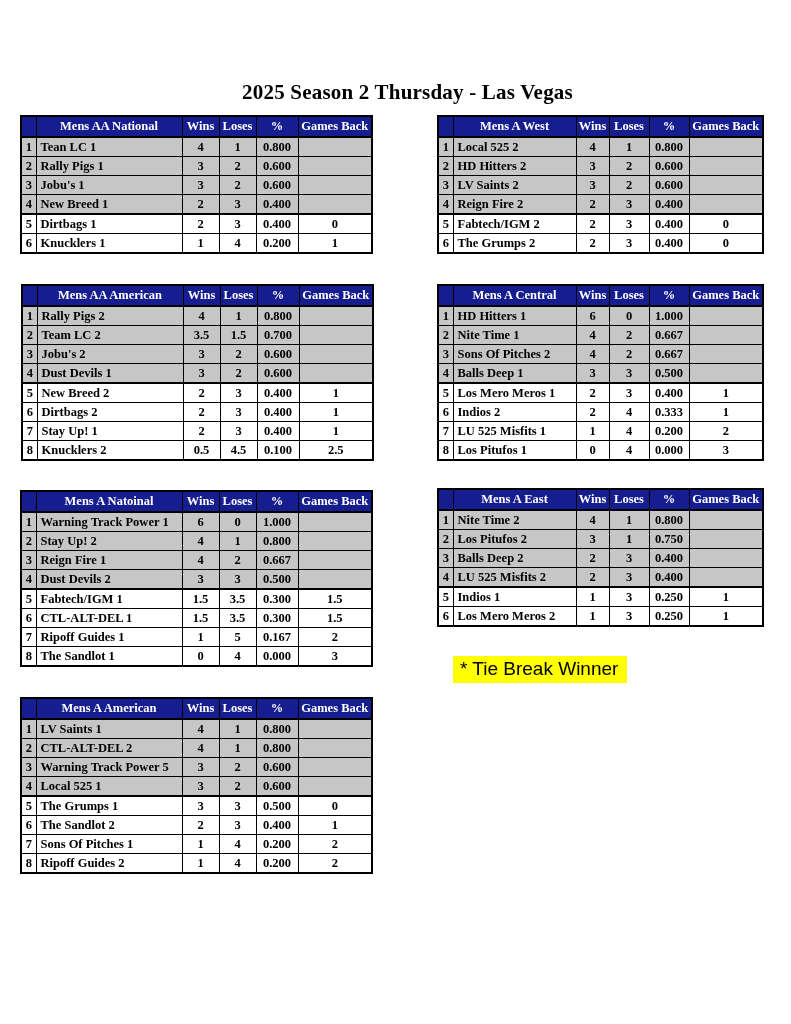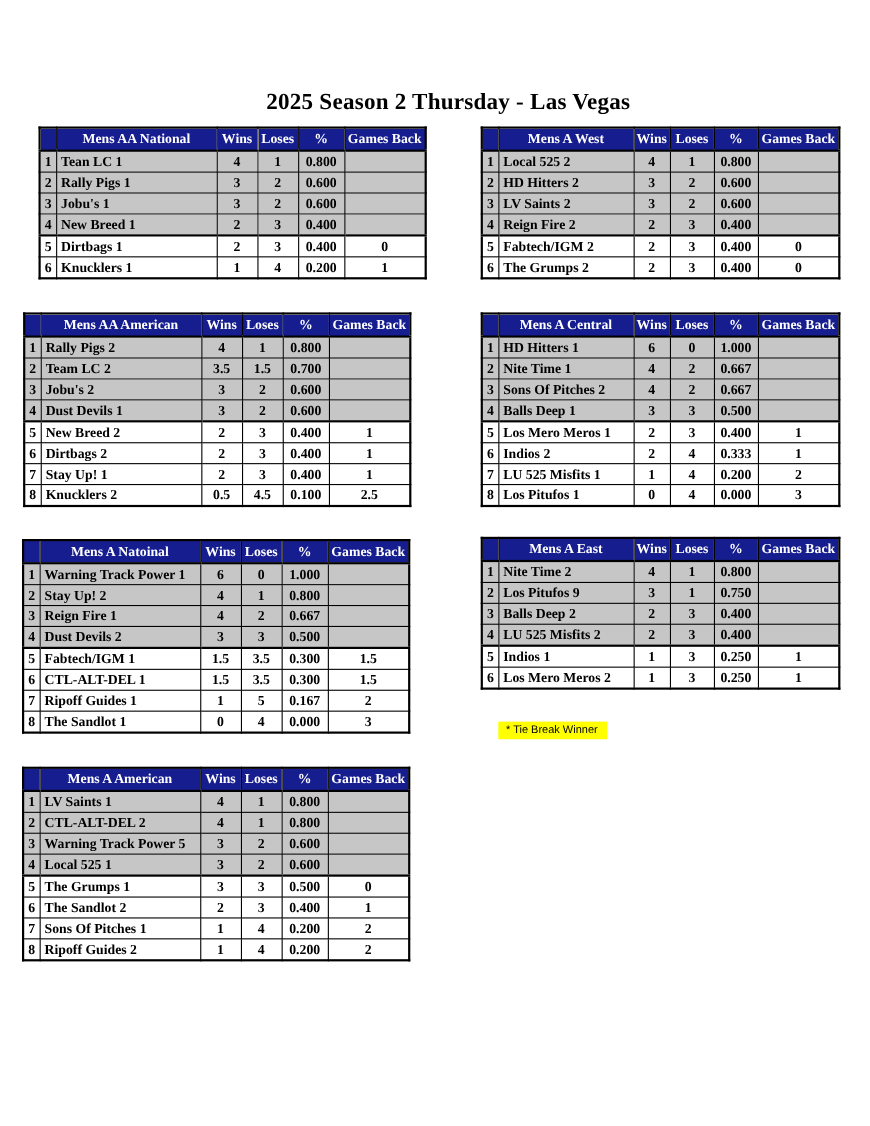--- a/index.html
+++ b/index.html
@@ -23,32 +23,32 @@
   .tbl thead th{
     background:#161D8F;color:#ffffff;text-align:center;
     border-bottom:2px solid #000;height:19px;font-size:12.5px;
   }
   .tbl td.rank{text-align:center;}
   .tbl td.team{text-align:left;padding-left:4px;}
   .tbl td.num{text-align:center;}
   tr.shaded td{background:#C6C6C6;}
   tr.shaded + tr:not(.shaded) td{border-top:2px solid #000;}
   
-  .slot-0{left:35px;top:115px;}
+  .slot-0{left:20px;top:115px;}
   .slot-1{left:437px;top:115px;font-family:Liberation Serif, serif;}
   .slot-2{left:21px;top:284px;}
   .slot-3{left:437px;top:284px;}
   .slot-4{left:20px;top:490px;}
   .slot-5{left:437px;top:488px;}
   .slot-6{left:20px;top:697px;}
   .tiebreak-note{
     position:absolute;left:453px;top:656px;
     background:#FFFF00;color:#000;
     font-family:"Liberation Sans","DejaVu Sans",sans-serif;
-    font-size:10px;padding:2px 9px 3px 7px;white-space:nowrap;
+    font-size:19px;padding:2px 9px 3px 7px;white-space:nowrap;
   }
 </style>
 </head>
 <body>
 
 <h1 class="title">2025 Season 2 Thursday - Las Vegas</h1>
 
 <div id="tables-root">
     <table class="tbl slot-0">
       <colgroup>
@@ -471,21 +471,21 @@
         <tr class="shaded">
           <td class="rank">1</td>
           <td class="team">Nite Time 2</td>
           <td class="num">4</td>
           <td class="num">1</td>
           <td class="num">0.800</td>
           <td class="num"></td>
         </tr>
         <tr class="shaded">
           <td class="rank">2</td>
-          <td class="team">Los Pitufos 9</td>
+          <td class="team">Los Pitufos 2</td>
           <td class="num">3</td>
           <td class="num">1</td>
           <td class="num">0.750</td>
           <td class="num"></td>
         </tr>
         <tr class="shaded">
           <td class="rank">3</td>
           <td class="team">Balls Deep 2</td>
           <td class="num">2</td>
           <td class="num">3</td>

